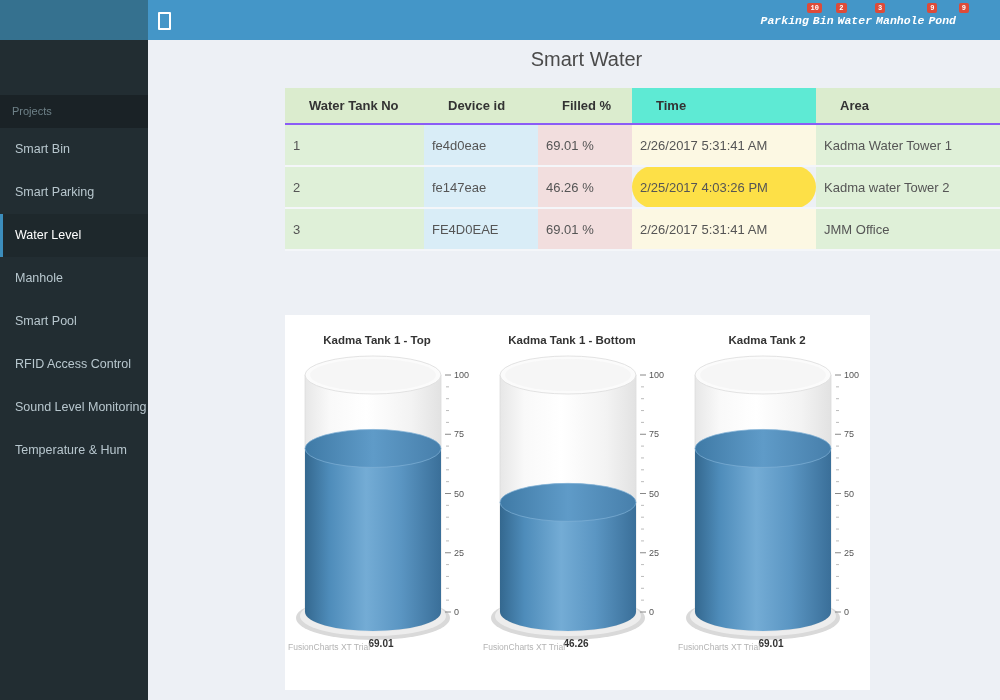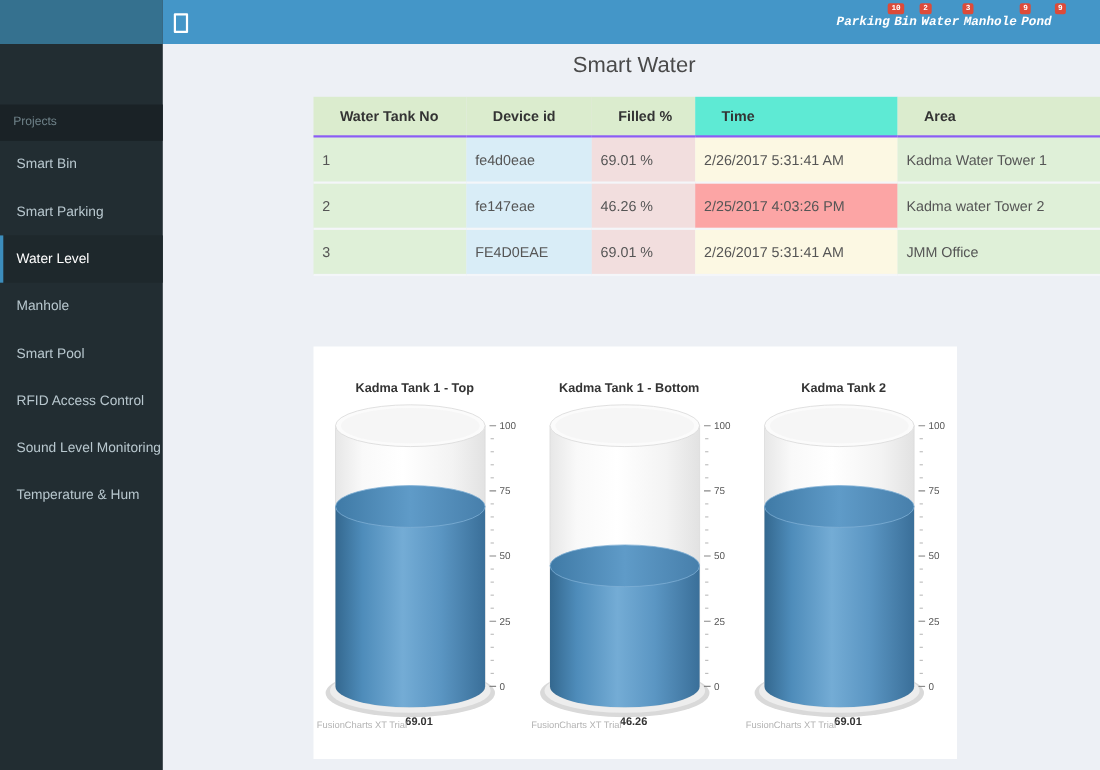--- a/index.html
+++ b/index.html
@@ -25,32 +25,32 @@
   .topbar{position:absolute;left:148px;top:0;width:852px;height:40px;background:#4496c8;z-index:4;}
   .toggle-btn{position:absolute;left:10px;top:12px;width:9px;height:14px;border:2px solid #ffffff;border-radius:1px;cursor:pointer;}
   .topnav{position:absolute;right:42px;top:0;height:40px;display:flex;align-items:center;font-family:Liberation Mono, monospace;}
   .nav-item{position:relative;color:#ffffff;font-size:11.5px;font-style:italic;font-weight:bold;cursor:pointer;padding:4px 2px;}
   .nav-badge{
     position:absolute;top:-7px;right:-11px;background:#dd4b39;color:#fff;
     font-size:7px;font-style:normal;font-weight:bold;padding:1px 3px;border-radius:2px;line-height:8px;
   }
   
   .content{position:absolute;left:148px;top:40px;width:852px;height:660px;}
-  .page-title{position:absolute;left:127px;top:8px;width:603px;text-align:center;font-size:20px;color:#4a4a4a;}
+  .page-title{position:absolute;left:137px;top:8px;width:603px;text-align:center;font-size:20px;color:#4a4a4a;}
   
   .tbl{position:absolute;left:137px;top:48px;width:603px;border-collapse:collapse;table-layout:fixed;}
   .tbl th{
     height:35px;text-align:left;font-size:13px;color:#333;padding:0 0 0 24px;
     border-bottom:2px solid #8b5cf6;
   }
   .tbl td{height:40px;font-size:13px;color:#555;padding:0 0 0 8px;border-bottom:2px solid #f4f6f9;}
   
   .chart-panel{
     position:absolute;left:137px;top:275px;width:585px;height:375px;background:#ffffff;
-    display:flex;justify-content:space-between;align-items:center;padding-top:12px;box-sizing:border-box;
+    display:flex;justify-content:space-between;align-items:flex-start;padding-top:12px;box-sizing:border-box;
   }
   .gauge{width:195px;height:340px;}
   svg text{font-family:"Liberation Sans","DejaVu Sans",sans-serif;}
 </style>
 </head>
 <body>
 
 <div class="sidebar">
   <div class="brand"></div>
   <div class="side-section-header">Projects</div>
@@ -95,21 +95,21 @@
           <td style="background: rgb(223, 240, 216);">1</td>
           <td style="background: rgb(217, 237, 247);">fe4d0eae</td>
           <td style="background: rgb(242, 222, 222);">69.01 %</td>
           <td style="background: rgb(252, 248, 227);">2/26/2017 5:31:41 AM</td>
           <td style="background: rgb(223, 240, 216);">Kadma Water Tower 1</td>
         </tr>
         <tr>
           <td style="background: rgb(223, 240, 216);">2</td>
           <td style="background: rgb(217, 237, 247);">fe147eae</td>
           <td style="background: rgb(242, 222, 222);">46.26 %</td>
-          <td style="background: #fca5a5;">2/25/2017 4:03:26 PM</td>
+          <td style="background: #fde047; border-radius: 21px;">2/25/2017 4:03:26 PM</td>
           <td style="background: rgb(223, 240, 216);">Kadma water Tower 2</td>
         </tr>
         <tr>
           <td style="background: rgb(223, 240, 216);">3</td>
           <td style="background: rgb(217, 237, 247);">FE4D0EAE</td>
           <td style="background: rgb(242, 222, 222);">69.01 %</td>
           <td style="background: rgb(252, 248, 227);">2/26/2017 5:31:41 AM</td>
           <td style="background: rgb(223, 240, 216);">JMM Office</td>
         </tr>
       </tbody>

